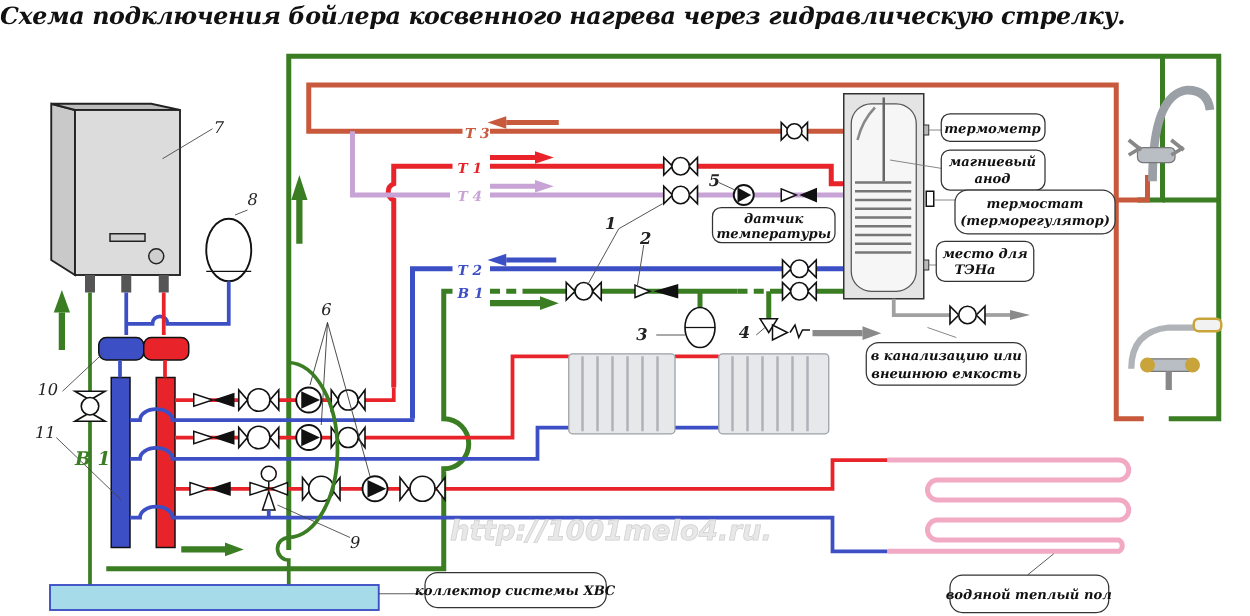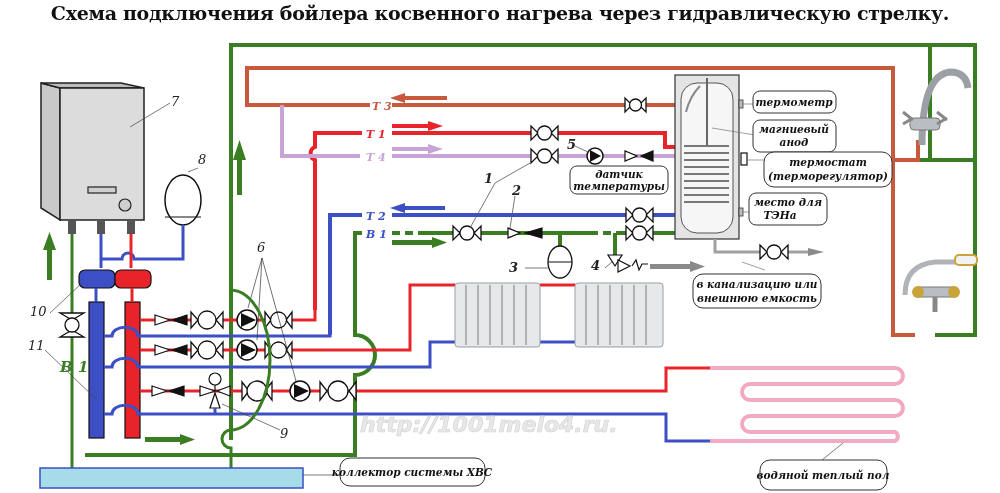--- a/index.html
+++ b/index.html
@@ -1,17 +1,17 @@
 <!DOCTYPE html>
 <html><head>
 <meta charset="utf-8">
 <style>
   html,body{margin:0;padding:0;background:#fff;}
   body{width:1000px;height:493px;overflow:hidden;position:relative;font-family:"DejaVu Serif",serif;}
-  #title{position:absolute;left:0;top:2px;width:1000px;text-align:center;font-family:"DejaVu Serif",serif;font-weight:bold;font-size:19px;color:#111;letter-spacing:-0.3px;}
+  #title{position:absolute;left:0;top:2px;width:1000px;font-family:"DejaVu Serif",serif;font-style:italic;font-weight:bold;font-size:19px;color:#111;letter-spacing:-0.3px;}
   svg{position:absolute;left:0;top:0;}
   .lbl{font-family:"DejaVu Serif",serif;font-style:italic;font-weight:bold;}
   .num{font-family:"DejaVu Serif",serif;font-style:italic;font-size:13px;fill:#222;}
   .callout-text{font-family:"DejaVu Serif",serif;font-style:italic;font-weight:bold;font-size:10.5px;fill:#111;}
 </style>
 </head>
 <body>
 
 <div id="title">Схема подключения бойлера косвенного нагрева через гидравлическую стрелку.</div>
 

